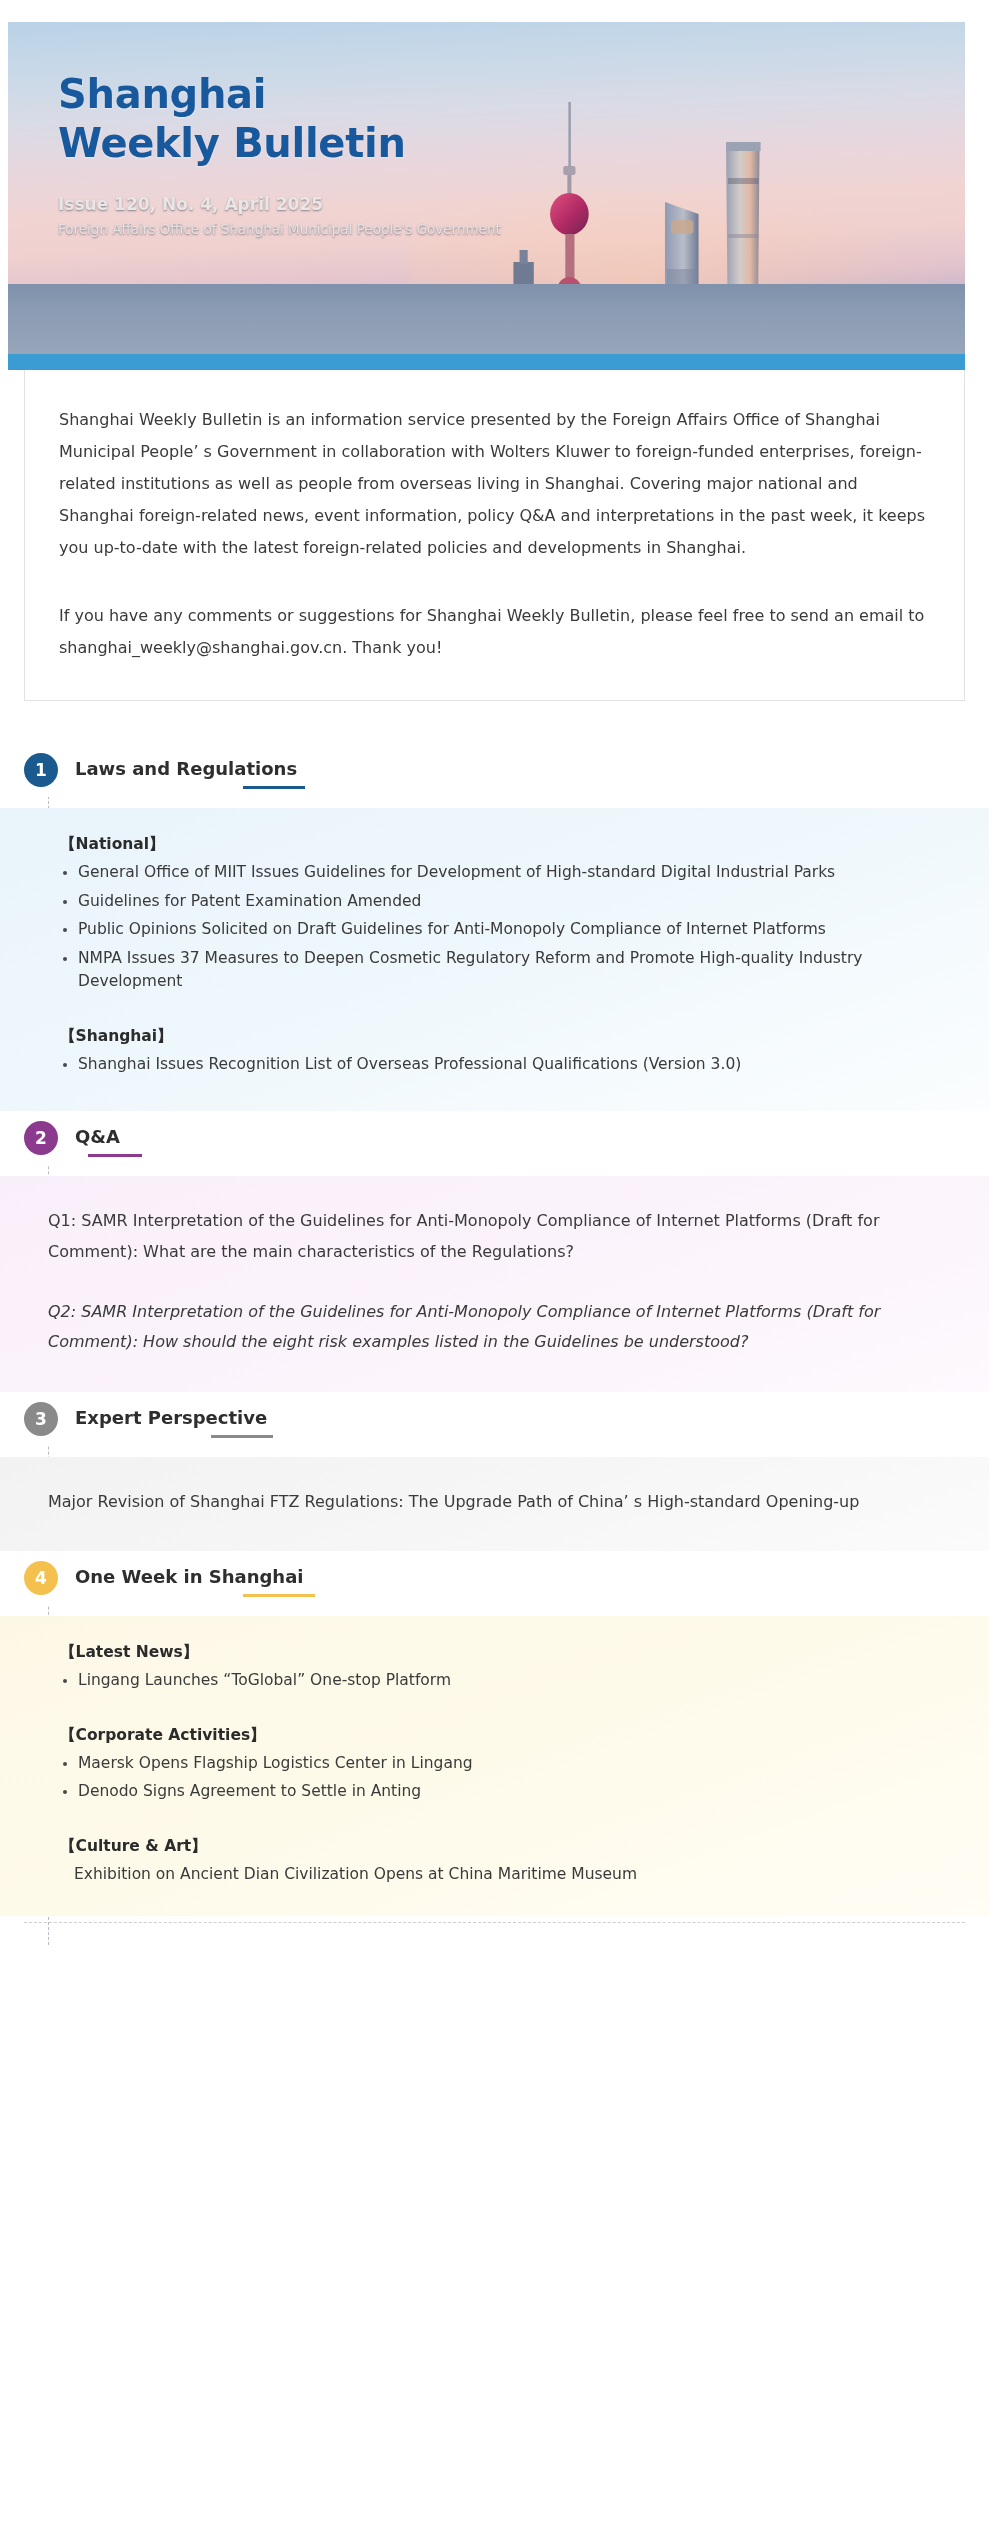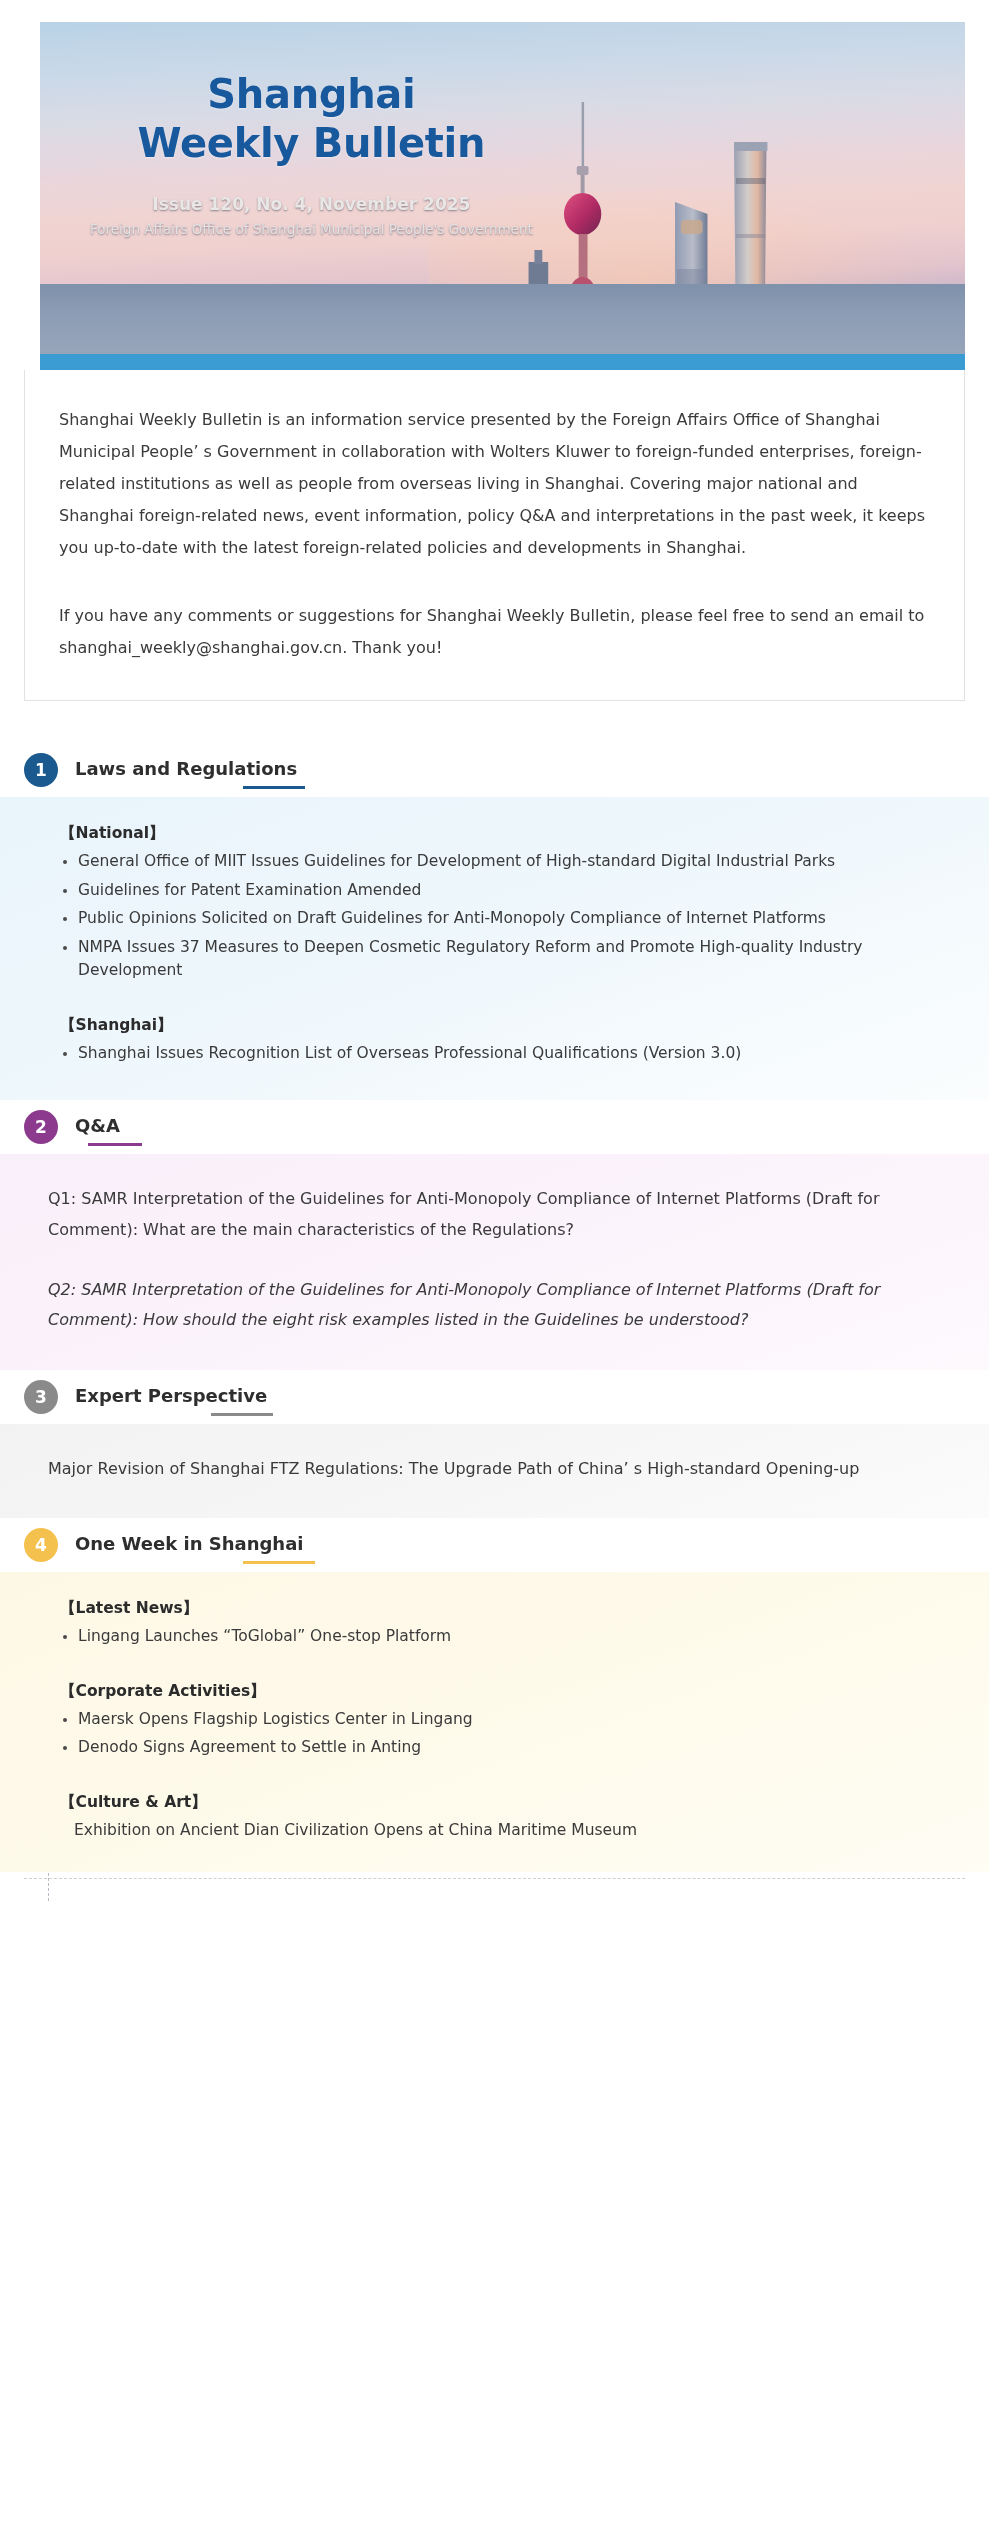--- a/index.html
+++ b/index.html
@@ -16,23 +16,22 @@
   .page {
     width: 989px;
     min-height: 2530px;
     background: #ffffff;
     position: relative;
     padding: 0;
   }
 
   
   .banner-wrap {
-    margin: 22px 24px 0 40px;
-    position: relative;
-    text-align: center;
+    margin: 22px 24px 0 8px;
+    position: relative;
   }
   .banner {
     position: relative;
     height: 348px;
     overflow: hidden;
     background: linear-gradient(178deg,
         #b9d2e6 0%,
         #c7d8e8 12%,
         #d8dbe6 26%,
         #e8d6dd 40%,
@@ -179,20 +178,21 @@
   }
   .sec-underline {
     position: absolute;
     right: -8px;
     bottom: -7px;
     width: 62px;
     height: 3px;
   }
   .sec-body {
     padding: 26px 34px 30px 60px;
+    margin-top: 11px;
   }
   .sec-body.s1 { background: linear-gradient(160deg,#e9f4fb 0%, #eef7fc 45%, #fbfdfe 100%); }
   .sec-body.s2 { background: linear-gradient(160deg,#f9effa 0%, #fbf3fb 45%, #fdf9fd 100%); }
   .sec-body.s3 { background: linear-gradient(160deg,#f2f2f2 0%, #f6f6f6 50%, #fbfbfb 100%); }
   .sec-body.s4 { background: linear-gradient(160deg,#fdf8e6 0%, #fefaea 45%, #fffdf4 100%); }
 
   .grp-label {
     font-family: "DejaVu Sans", sans-serif;
     font-weight: 700;
     font-size: 15.5px;
@@ -345,21 +345,21 @@
         </g>
       </svg>
 
       <div class="river"></div>
 
       <div class="banner-text">
         <div class="banner-title">
           <div>Shanghai</div>
           <div>Weekly Bulletin</div>
         </div>
-        <div class="banner-issue">Issue 120, No. 4, November 2025</div>
+        <div class="banner-issue">Issue 120, No. 4, April 2025</div>
         <div class="banner-org">Foreign Affairs Office of Shanghai Municipal People's Government</div>
       </div>
 
       <div class="banner-bottom-bar"></div>
     </div>
   </div>
 
   <div class="intro-card">
     <p class="intro-p">Shanghai Weekly Bulletin is an information service presented by the Foreign Affairs Office of Shanghai Municipal People’ s Government in collaboration with Wolters Kluwer to foreign-funded enterprises, foreign-related institutions as well as people from overseas living in Shanghai. Covering major national and Shanghai foreign-related news, event information, policy Q&amp;A and interpretations in the past week, it keeps you up-to-date with the latest foreign-related policies and developments in Shanghai.</p>
     <p class="intro-p">If you have any comments or suggestions for Shanghai Weekly Bulletin, please feel free to send an email to shanghai_weekly@shanghai.gov.cn. Thank you!</p>

